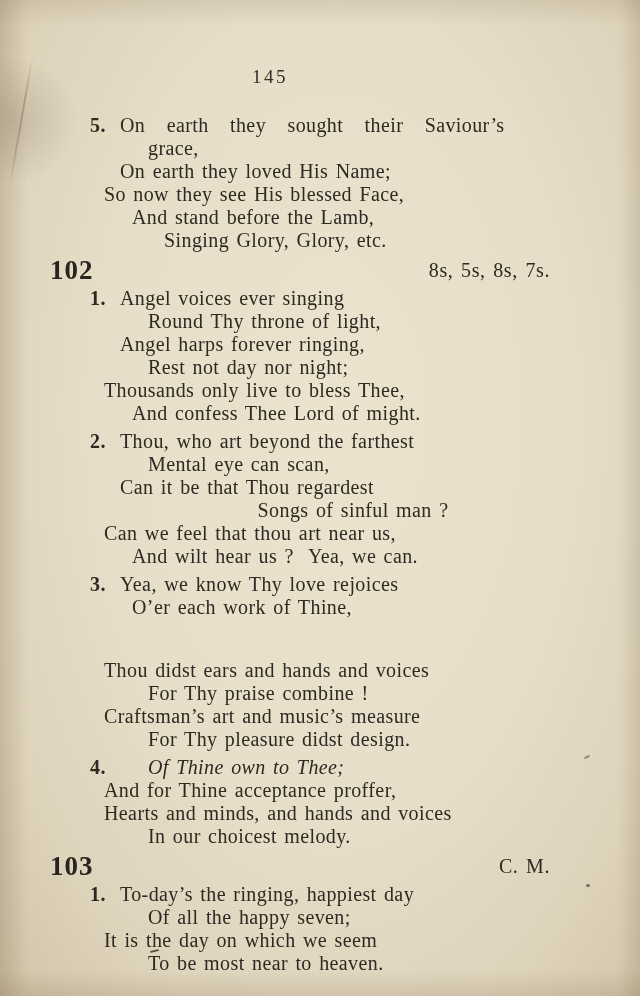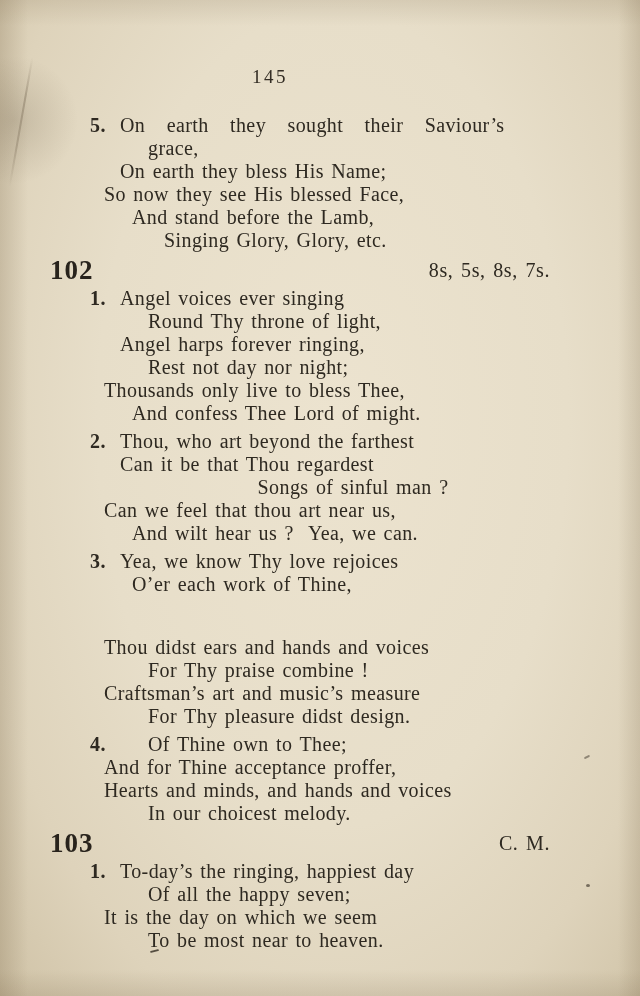--- a/index.html
+++ b/index.html
@@ -85,58 +85,59 @@
 </head>
 <body>
 
 <div class="sheet">
   <div class="page-number">145</div>
   <div class="content" id="content">
       <div class="verse">
         <span class="verse-number">5.</span>
         <div class="line spread" style="padding-left: 70px;">On earth they sought their Saviour’s</div>
         <div class="line" style="padding-left: 98px;">grace,</div>
-        <div class="line" style="padding-left: 70px;">On earth they bless His Name;</div>
+        <div class="line" style="padding-left: 70px;">On earth they loved His Name;</div>
         <div class="line" style="padding-left: 54px;">So now they see His blessed Face,</div>
         <div class="line" style="padding-left: 82px;">And stand before the Lamb,</div>
         <div class="line" style="padding-left: 114px;">Singing Glory, Glory, etc.</div>
       </div>
       <div class="hymn-header">
         <span class="hymn-number">102</span>
         <span class="hymn-meter">8s, 5s, 8s, 7s.</span>
       </div>
       <div class="verse">
         <span class="verse-number">1.</span>
         <div class="line" style="padding-left: 70px;">Angel voices ever singing</div>
         <div class="line" style="padding-left: 98px;">Round Thy throne of light,</div>
         <div class="line" style="padding-left: 70px;">Angel harps forever ringing,</div>
         <div class="line" style="padding-left: 98px;">Rest not day nor night;</div>
         <div class="line" style="padding-left: 54px;">Thousands only live to bless Thee,</div>
         <div class="line" style="padding-left: 82px;">And confess Thee Lord of might.</div>
       </div>
       <div class="verse">
         <span class="verse-number">2.</span>
         <div class="line" style="padding-left: 70px;">Thou, who art beyond the farthest</div>
+        <div class="line" style="padding-left: 98px;">Mental eye can scan,</div>
         <div class="line" style="padding-left: 70px;">Can it be that Thou regardest</div>
         <div class="line" style="padding-left: 98px; text-align: center;">Songs of sinful man ?</div>
         <div class="line" style="padding-left: 54px;">Can we feel that thou art near us,</div>
         <div class="line" style="padding-left: 82px;">And wilt hear us ?  Yea, we can.</div>
       </div>
       <div class="verse">
         <span class="verse-number">3.</span>
         <div class="line" style="padding-left: 70px;">Yea, we know Thy love rejoices</div>
         <div class="line" style="padding-left: 82px;">O’er each work of Thine,</div>
         <div class="line" style="padding-left: 54px; margin-top: 40px;">Thou didst ears and hands and voices</div>
         <div class="line" style="padding-left: 98px;">For Thy praise combine !</div>
         <div class="line" style="padding-left: 54px;">Craftsman’s art and music’s measure</div>
         <div class="line" style="padding-left: 98px;">For Thy pleasure didst design.</div>
       </div>
       <div class="verse">
         <span class="verse-number">4.</span>
-        <div class="line" style="padding-left: 98px;">Of Thine own to Thee;</div>
+        <div class="line" style="padding-left: 98px; font-style: italic;">Of Thine own to Thee;</div>
         <div class="line" style="padding-left: 54px;">And for Thine acceptance proffer,</div>
         <div class="line" style="padding-left: 54px;">Hearts and minds, and hands and voices</div>
         <div class="line" style="padding-left: 98px;">In our choicest melody.</div>
       </div>
       <div class="hymn-header">
         <span class="hymn-number">103</span>
         <span class="hymn-meter">C. M.</span>
       </div>
       <div class="verse">
         <span class="verse-number">1.</span>

